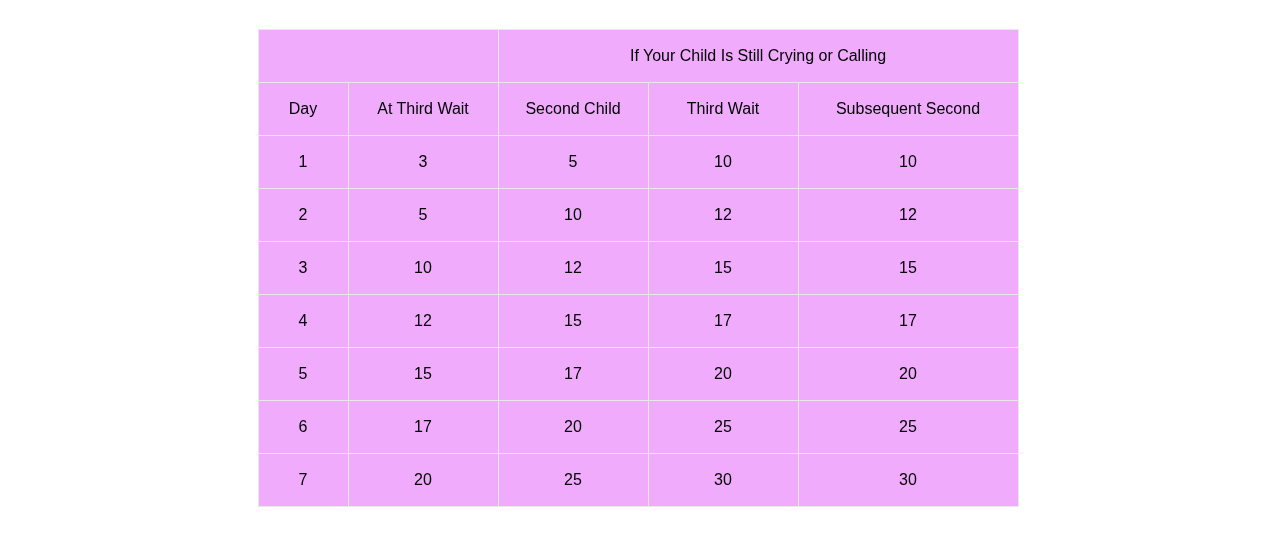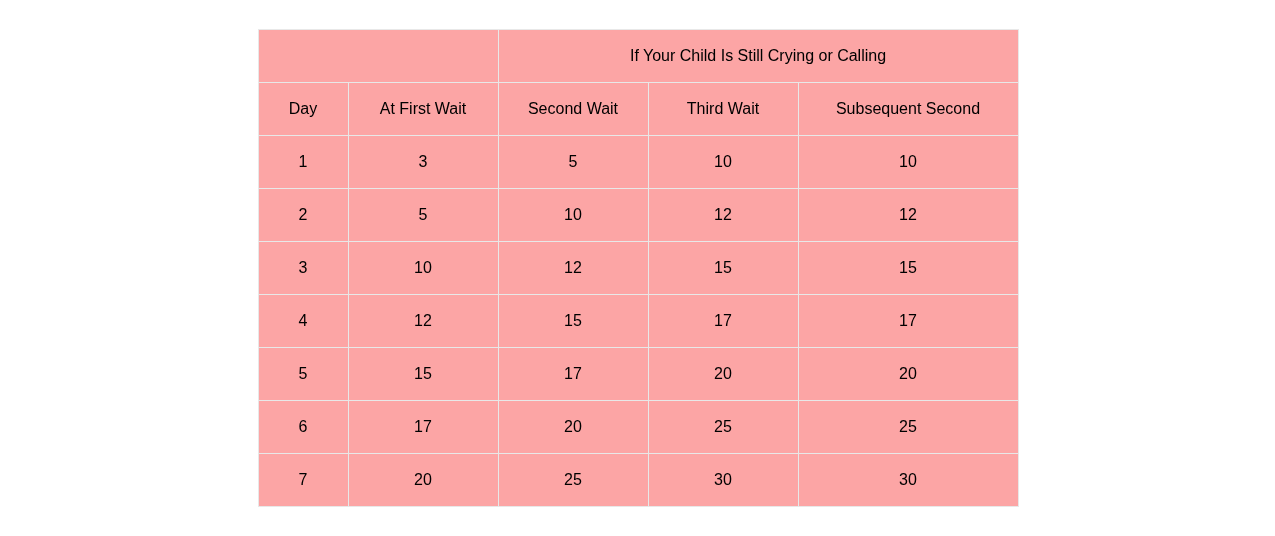--- a/index.html
+++ b/index.html
@@ -25,21 +25,21 @@
       width: 100%;
       border-collapse: collapse;
       table-layout: fixed;
     }
     td, th {
       border: 1px solid #e8e8e8;
       padding: 17px 8px;
       text-align: center;
       font-weight: normal;
       height: 30px;
-      background: #fca5a5;
+      background: #f0abfc;
     }
     .col-day {
       width: 90px;
     }
     .col-first {
       width: 150px;
     }
     .col-second {
       width: 150px;
     }
@@ -68,22 +68,22 @@
       <col class="col-third">
       <col class="col-subsequent">
     </colgroup>
     <thead>
       <tr>
         <th colspan="2" class="blank-header"></th>
         <th colspan="3" class="merged-header">If Your Child Is Still Crying or Calling</th>
       </tr>
       <tr>
         <th>Day</th>
-        <th>At First Wait</th>
-        <th>Second Wait</th>
+        <th>At Third Wait</th>
+        <th>Second Child</th>
         <th>Third Wait</th>
         <th>Subsequent Second</th>
       </tr>
     </thead>
     <tbody>
       <tr>
         <td>1</td>
         <td>3</td>
         <td>5</td>
         <td>10</td>

